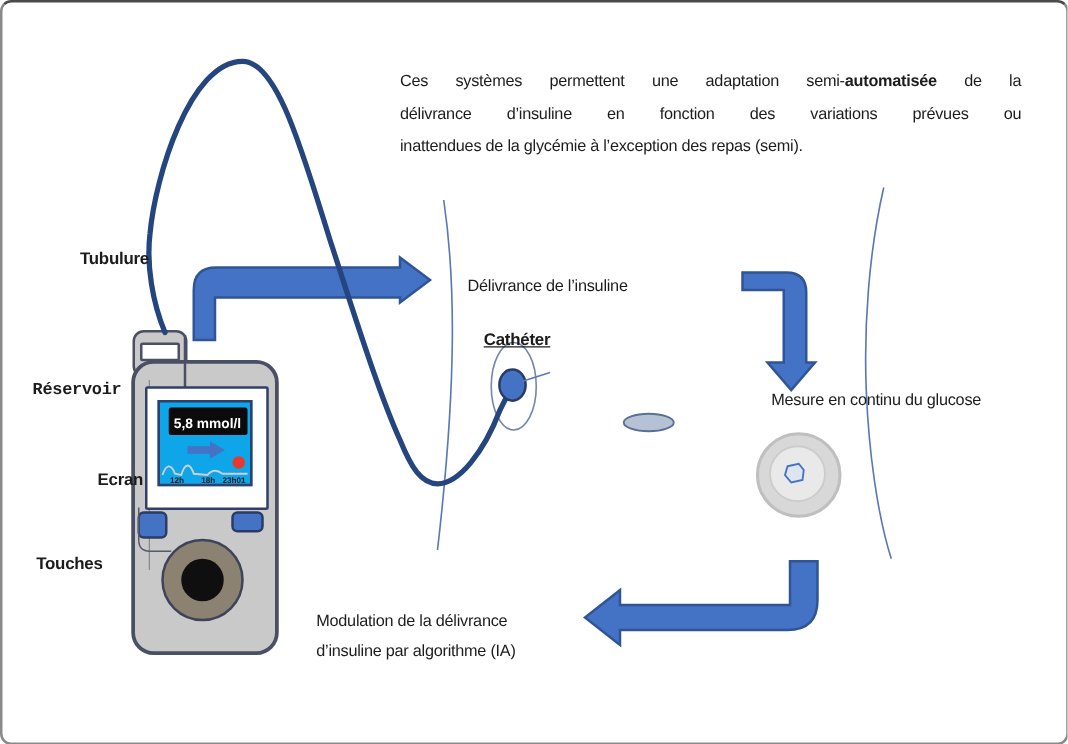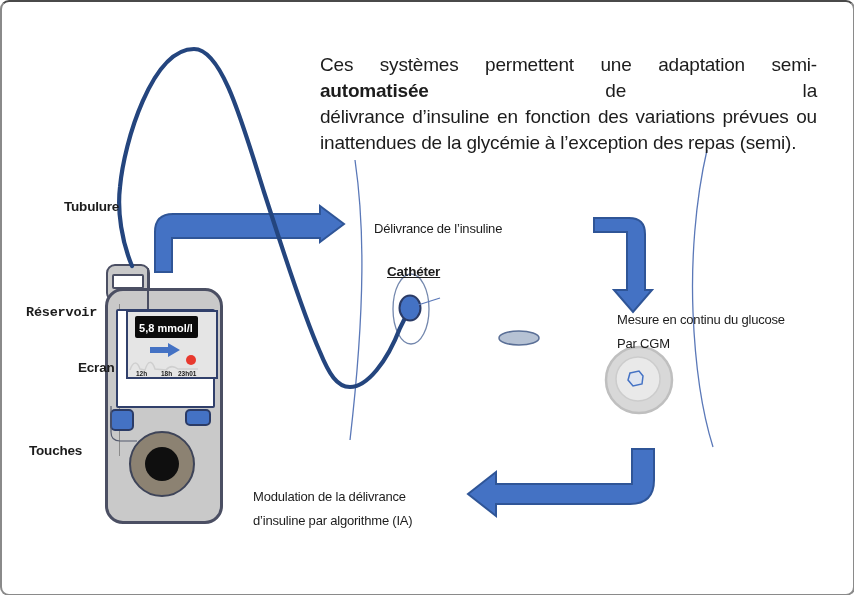--- a/index.html
+++ b/index.html
@@ -6,34 +6,34 @@
   #figure{
     position:relative;width:851px;height:592px;background:#fff;
     border:2px solid #8a8a8a;border-top-color:#4a4a4a;border-radius:9px;
     overflow:hidden;
     font-family:"Liberation Sans","DejaVu Sans",sans-serif;
     color:#1c1c1c;
   }
   .abs{position:absolute;}
   .svglayer{position:absolute;left:0;top:0;width:854px;height:595px;pointer-events:none;}
   
-  #intro{left:318px;top:50px;width:497px;font-size:19px;line-height:26px;letter-spacing:-0.2px;}
+  #intro{left:318px;top:50px;width:497px;font-size:13px;line-height:26px;letter-spacing:-0.2px;}
   .jline{text-align:justify;text-align-last:justify;white-space:normal;}
   
   .partlabel{font-size:13.5px;font-weight:bold;letter-spacing:-0.2px;}
   
   .flowlabel{font-size:13px;line-height:24px;letter-spacing:-0.2px;}
   
   #pump-cap{left:104px;top:262px;width:44px;height:38px;background:#c9c9c9;border:2.5px solid #4b4f63;border-radius:9px;box-sizing:border-box;}
   #cap-window{left:110px;top:272px;width:32px;height:15px;background:#fff;border:2px solid #4b4f63;border-radius:2px;box-sizing:border-box;}
   #pump-body{left:103px;top:286px;width:118px;height:236px;background:#c9c9c9;border:3px solid #4b4f63;border-radius:18px;box-sizing:border-box;}
   #reservoir-line{left:145px;top:266px;width:2px;height:42px;background:#4b4f63;}
   #body-crease{left:117px;top:302px;width:1px;height:152px;background:#8b8b8b;}
   #screen-frame{left:114px;top:307px;width:99px;height:99px;background:#fff;border:2.5px solid #31406b;border-radius:2px;box-sizing:border-box;}
-  #pump-screen{left:124px;top:308px;width:92px;height:69px;background:#e5e5e5;border:2px solid #31406b;box-sizing:border-box;}
+  #pump-screen{left:124px;top:318px;width:76px;height:69px;background:#0ea5e9;border:2px solid #31406b;box-sizing:border-box;}
   .pbtn{background:#4472c4;border:2px solid #2b3b66;border-radius:5px;box-sizing:border-box;}
   #btn-left{left:108px;top:407px;width:24px;height:22px;}
   #btn-right{left:183px;top:407px;width:26px;height:17px;}
   #wheel-outer{left:127px;top:429px;width:66px;height:66px;border-radius:50%;background:#8c8272;border:2.5px solid #3e4458;box-sizing:border-box;}
   #wheel-inner{left:143px;top:445px;width:34px;height:34px;border-radius:50%;background:#0f0f0f;}
 </style>
 </head>
 <body>
 
 <div id="figure">
@@ -93,29 +93,28 @@
   </svg>
 
   <div class="abs" id="intro">
     <div class="jline"><span>Ces systèmes permettent une adaptation semi-</span><b>automatisée</b><span> de la</span></div>
     <div class="jline">délivrance d’insuline en fonction des variations prévues ou</div>
     <div>inattendues de la glycémie à l’exception des repas (semi).</div>
   </div>
 
   <div class="abs partlabel" style="left:62px;top:197px;">Tubulure</div>
   <div class="abs partlabel" style="left:24px;top:303px;font-family:Liberation Mono, monospace;">Réservoir</div>
-  <div class="abs partlabel" style="left:33px;top:358px;padding-left:43px;">Ecran</div>
+  <div class="abs partlabel" style="left:33px;top:374px;padding-left:43px;">Ecran</div>
   <div class="abs partlabel" style="left:27px;top:441px;">Touches</div>
 
   <div class="abs flowlabel" style="left:372px;top:215px;">Délivrance de l’insuline</div>
   <div class="abs partlabel" style="left:385px;top:262px;text-decoration:underline;">Cathéter</div>
 
   <div class="abs flowlabel" style="left:571px;top:306px;margin-left:44px;">
     <div>Mesure en continu du glucose</div>
-    <div>Par CGM</div>
   </div>
 
   <div class="abs flowlabel" style="left:251px;top:483px;line-height:23.5px;">
     <div>Modulation de la délivrance</div>
     <div>d’insuline par algorithme (IA)</div>
   </div>
 
 </div>
 
 </body></html>

